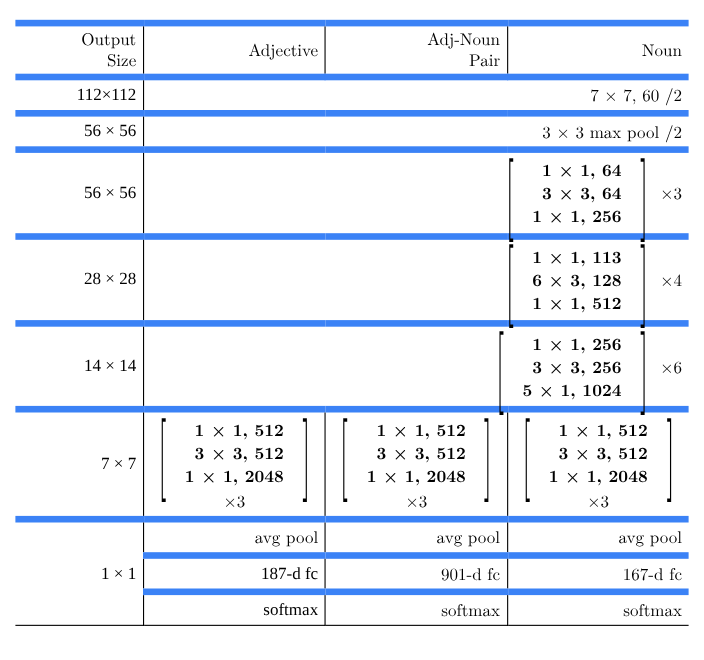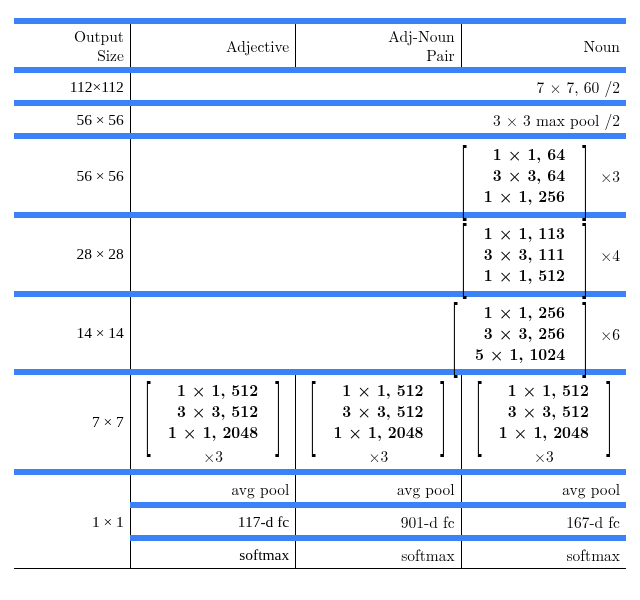--- a/index.html
+++ b/index.html
@@ -124,21 +124,21 @@
       </td>
     </tr>
 
     <tr>
       <td class="nowrap">28 × 28</td>
       <td colspan="3">
         <span class="block-outer">
           <span class="bracket">[</span>
           <span class="matrix">
             <div class="mrow">1 × 1, 113</div>
-            <div class="mrow">3 × 3, 111</div>
+            <div class="mrow">6 × 3, 128</div>
             <div class="mrow">1 × 1, 512</div>
           </span>
           <span class="bracket">]</span>
           <span class="mult-side">×4</span>
         </span>
       </td>
     </tr>
 
     <tr>
       <td class="nowrap">14 × 14</td>
@@ -202,21 +202,21 @@
       </td>
     </tr>
 
     <tr>
       <td rowspan="3" class="nowrap">1 × 1</td>
       <td>avg pool</td>
       <td>avg pool</td>
       <td>avg pool</td>
     </tr>
     <tr>
-      <td>117-d fc</td>
+      <td>187-d fc</td>
       <td>901-d fc</td>
       <td>167-d fc</td>
     </tr>
     <tr>
       <td>softmax</td>
       <td>softmax</td>
       <td>softmax</td>
     </tr>
 
   </tbody>

